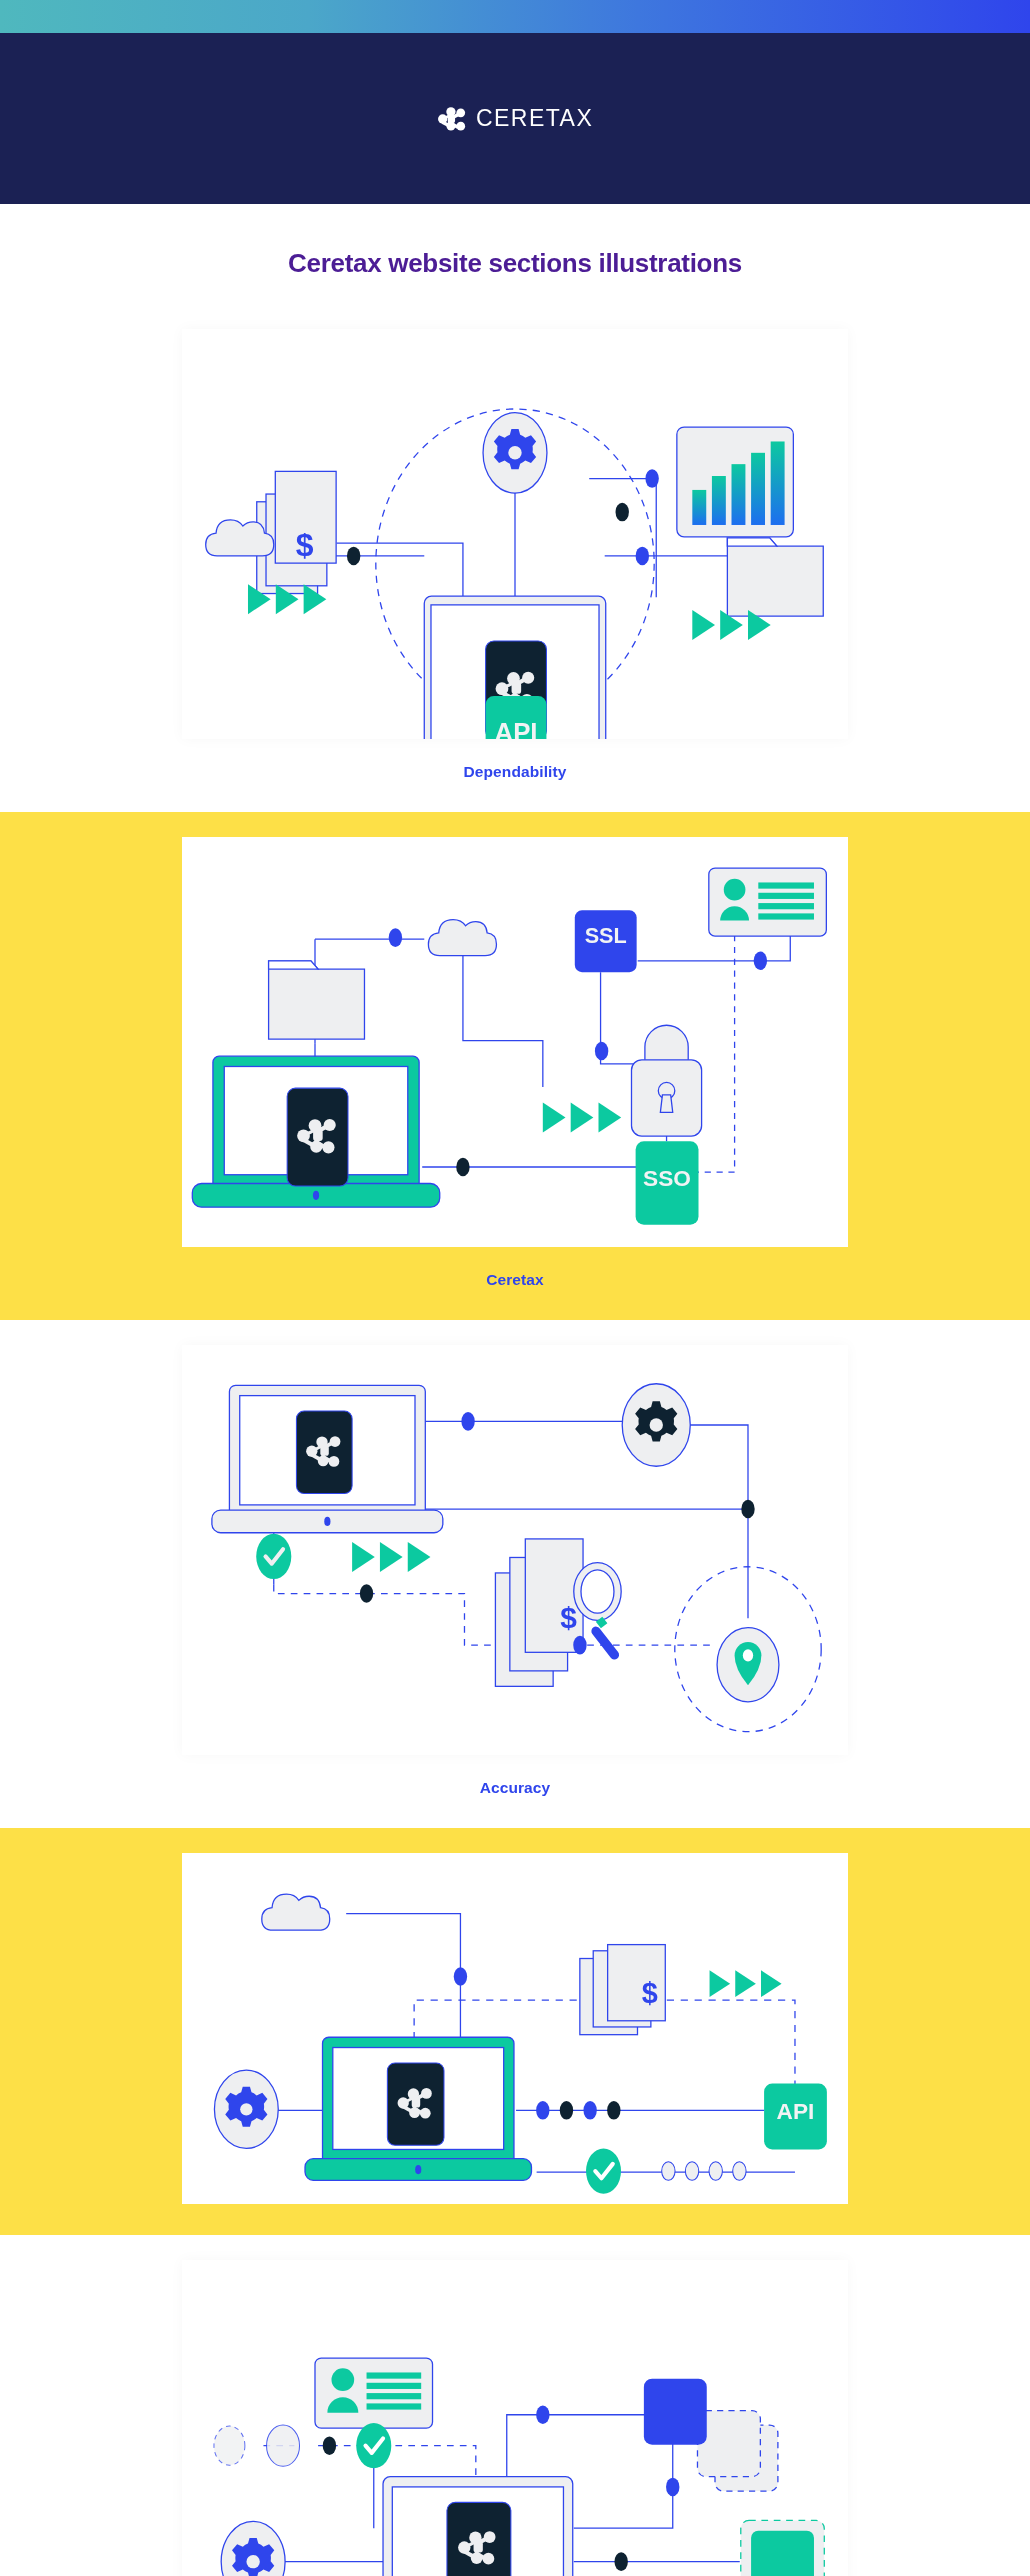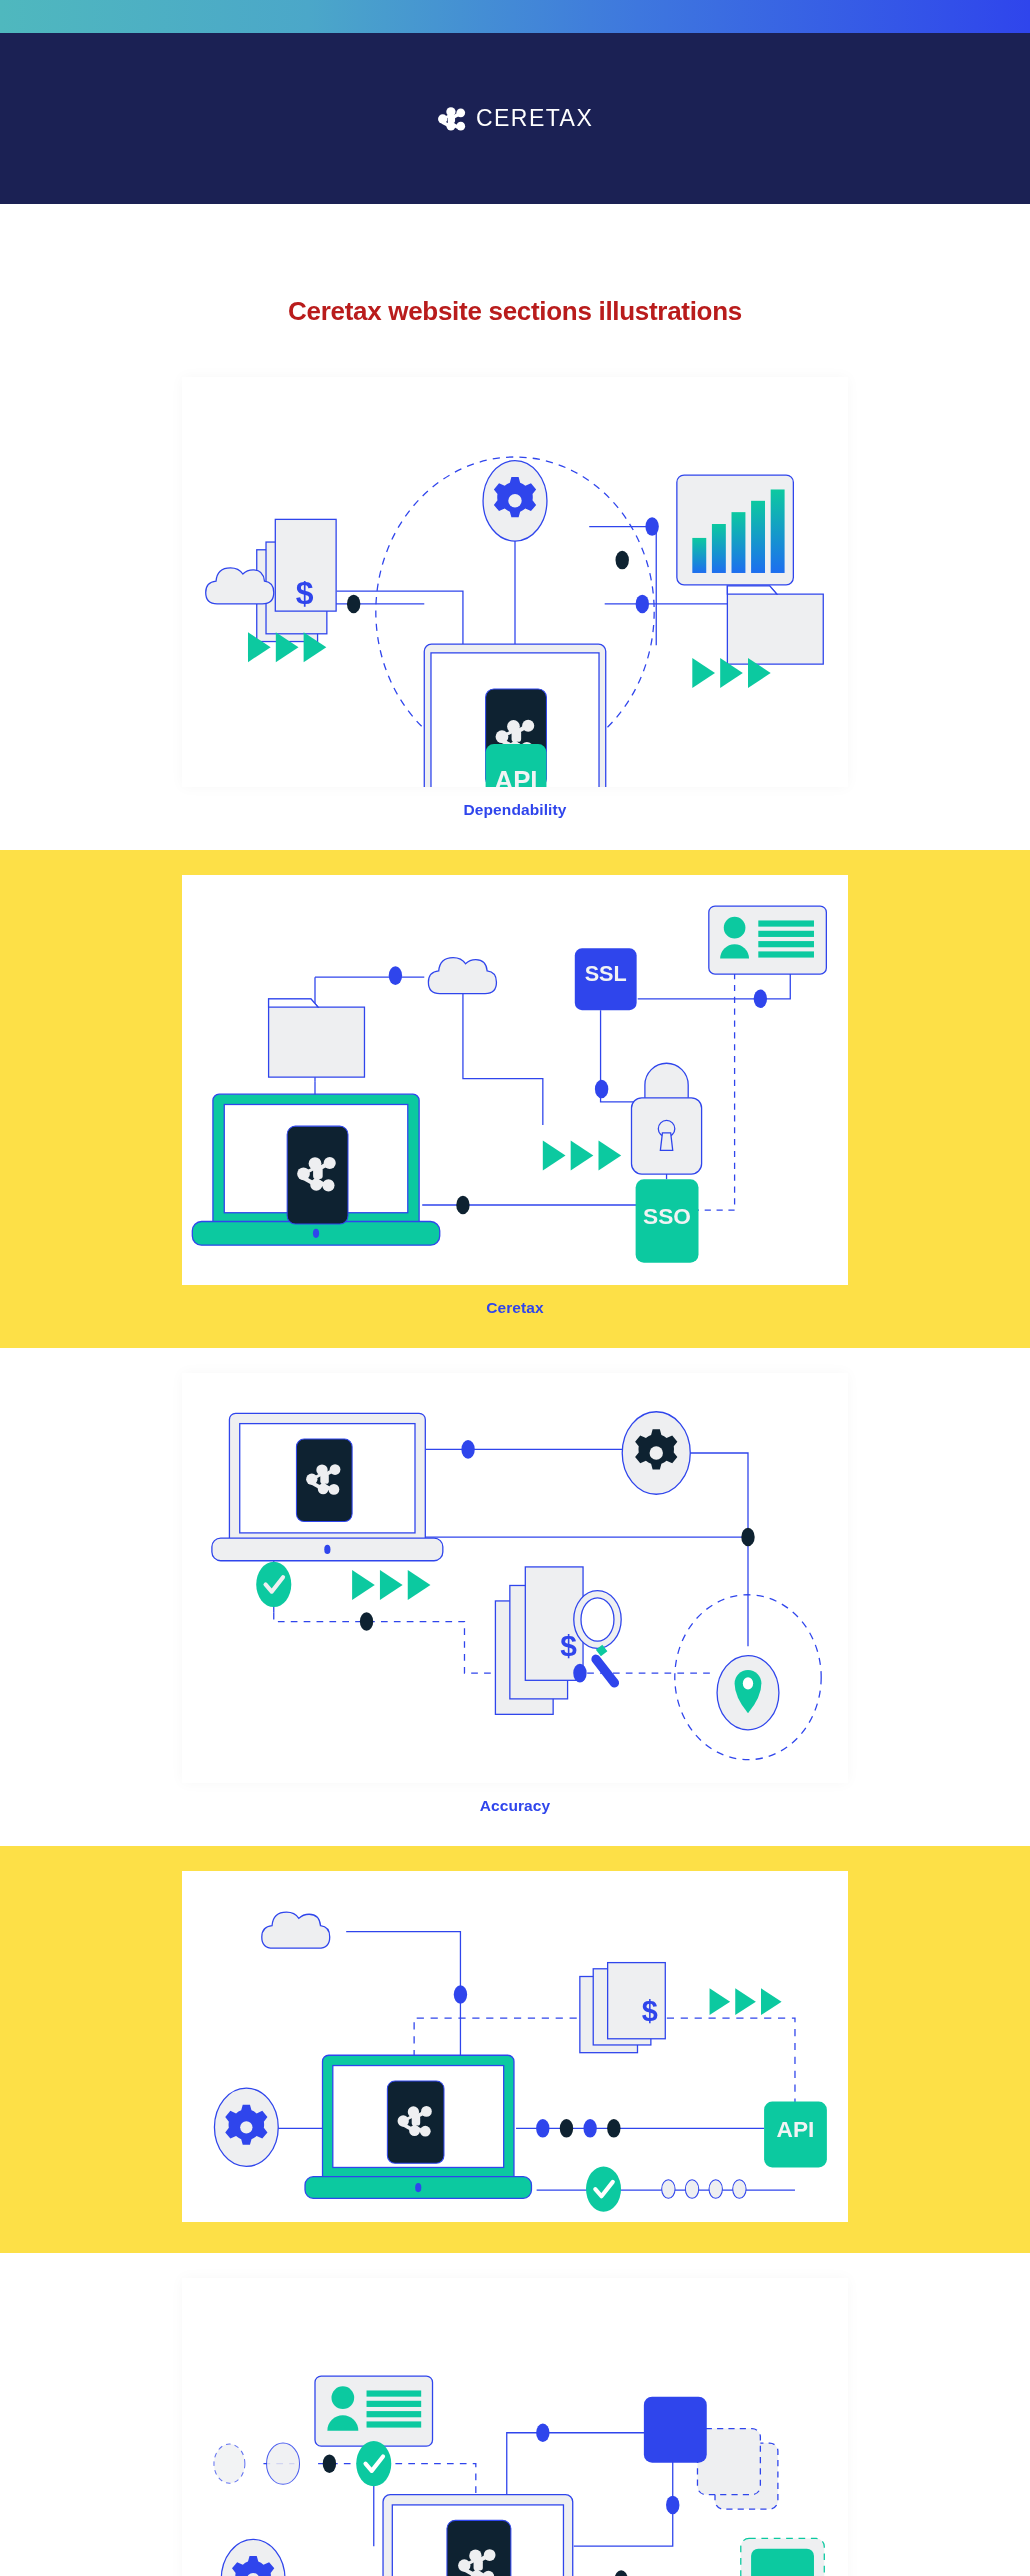--- a/index.html
+++ b/index.html
@@ -27,38 +27,38 @@
   .logo-lockup { display:flex; align-items:center; gap:7.2px; }
   .logo-mark { width:32px; height:26px; display:block; }
   .logo-word {
     color:#ffffff; font-size:23px; letter-spacing:1.5px; font-weight:400;
     font-family:"Liberation Sans", sans-serif;
   }
 
   
   .title-wrap { background:#ffffff; padding:44px 0 25px 0; text-align:center; }
   .page-title {
-    color:#b91c1c; font-size:26px; font-weight:bold; letter-spacing:-0.3px;margin-top:48px;
+    color:#4c1d95; font-size:26px; font-weight:bold; letter-spacing:-0.3px;
   }
 
   
   .section { width:1030px; padding:25px 0 31px 0; }
   .section.white { background:#ffffff; }
   .section.gray  { background:#fde047; }
 
   .card {
     width:666px; margin:0 auto; background:#ffffff;
     position:relative; height:410px;
   }
   .section.white .card { box-shadow:0 0 13.4px rgba(0,0,0,0.035); }
   .section.gray  .card { box-shadow:none; }
 
   .section-label {
     text-align:center; color:#2F45EC; font-size:15.5px; font-weight:bold;
-    margin-top:14px; letter-spacing:0.1px;
+    margin-top:24px; letter-spacing:0.1px;
   }
 
   .stage { position:absolute; inset:0; }
   .stage svg { display:block; width:100%; height:100%; }
 </style>
 </head>
 <body>
 
 <div class="page">
 

